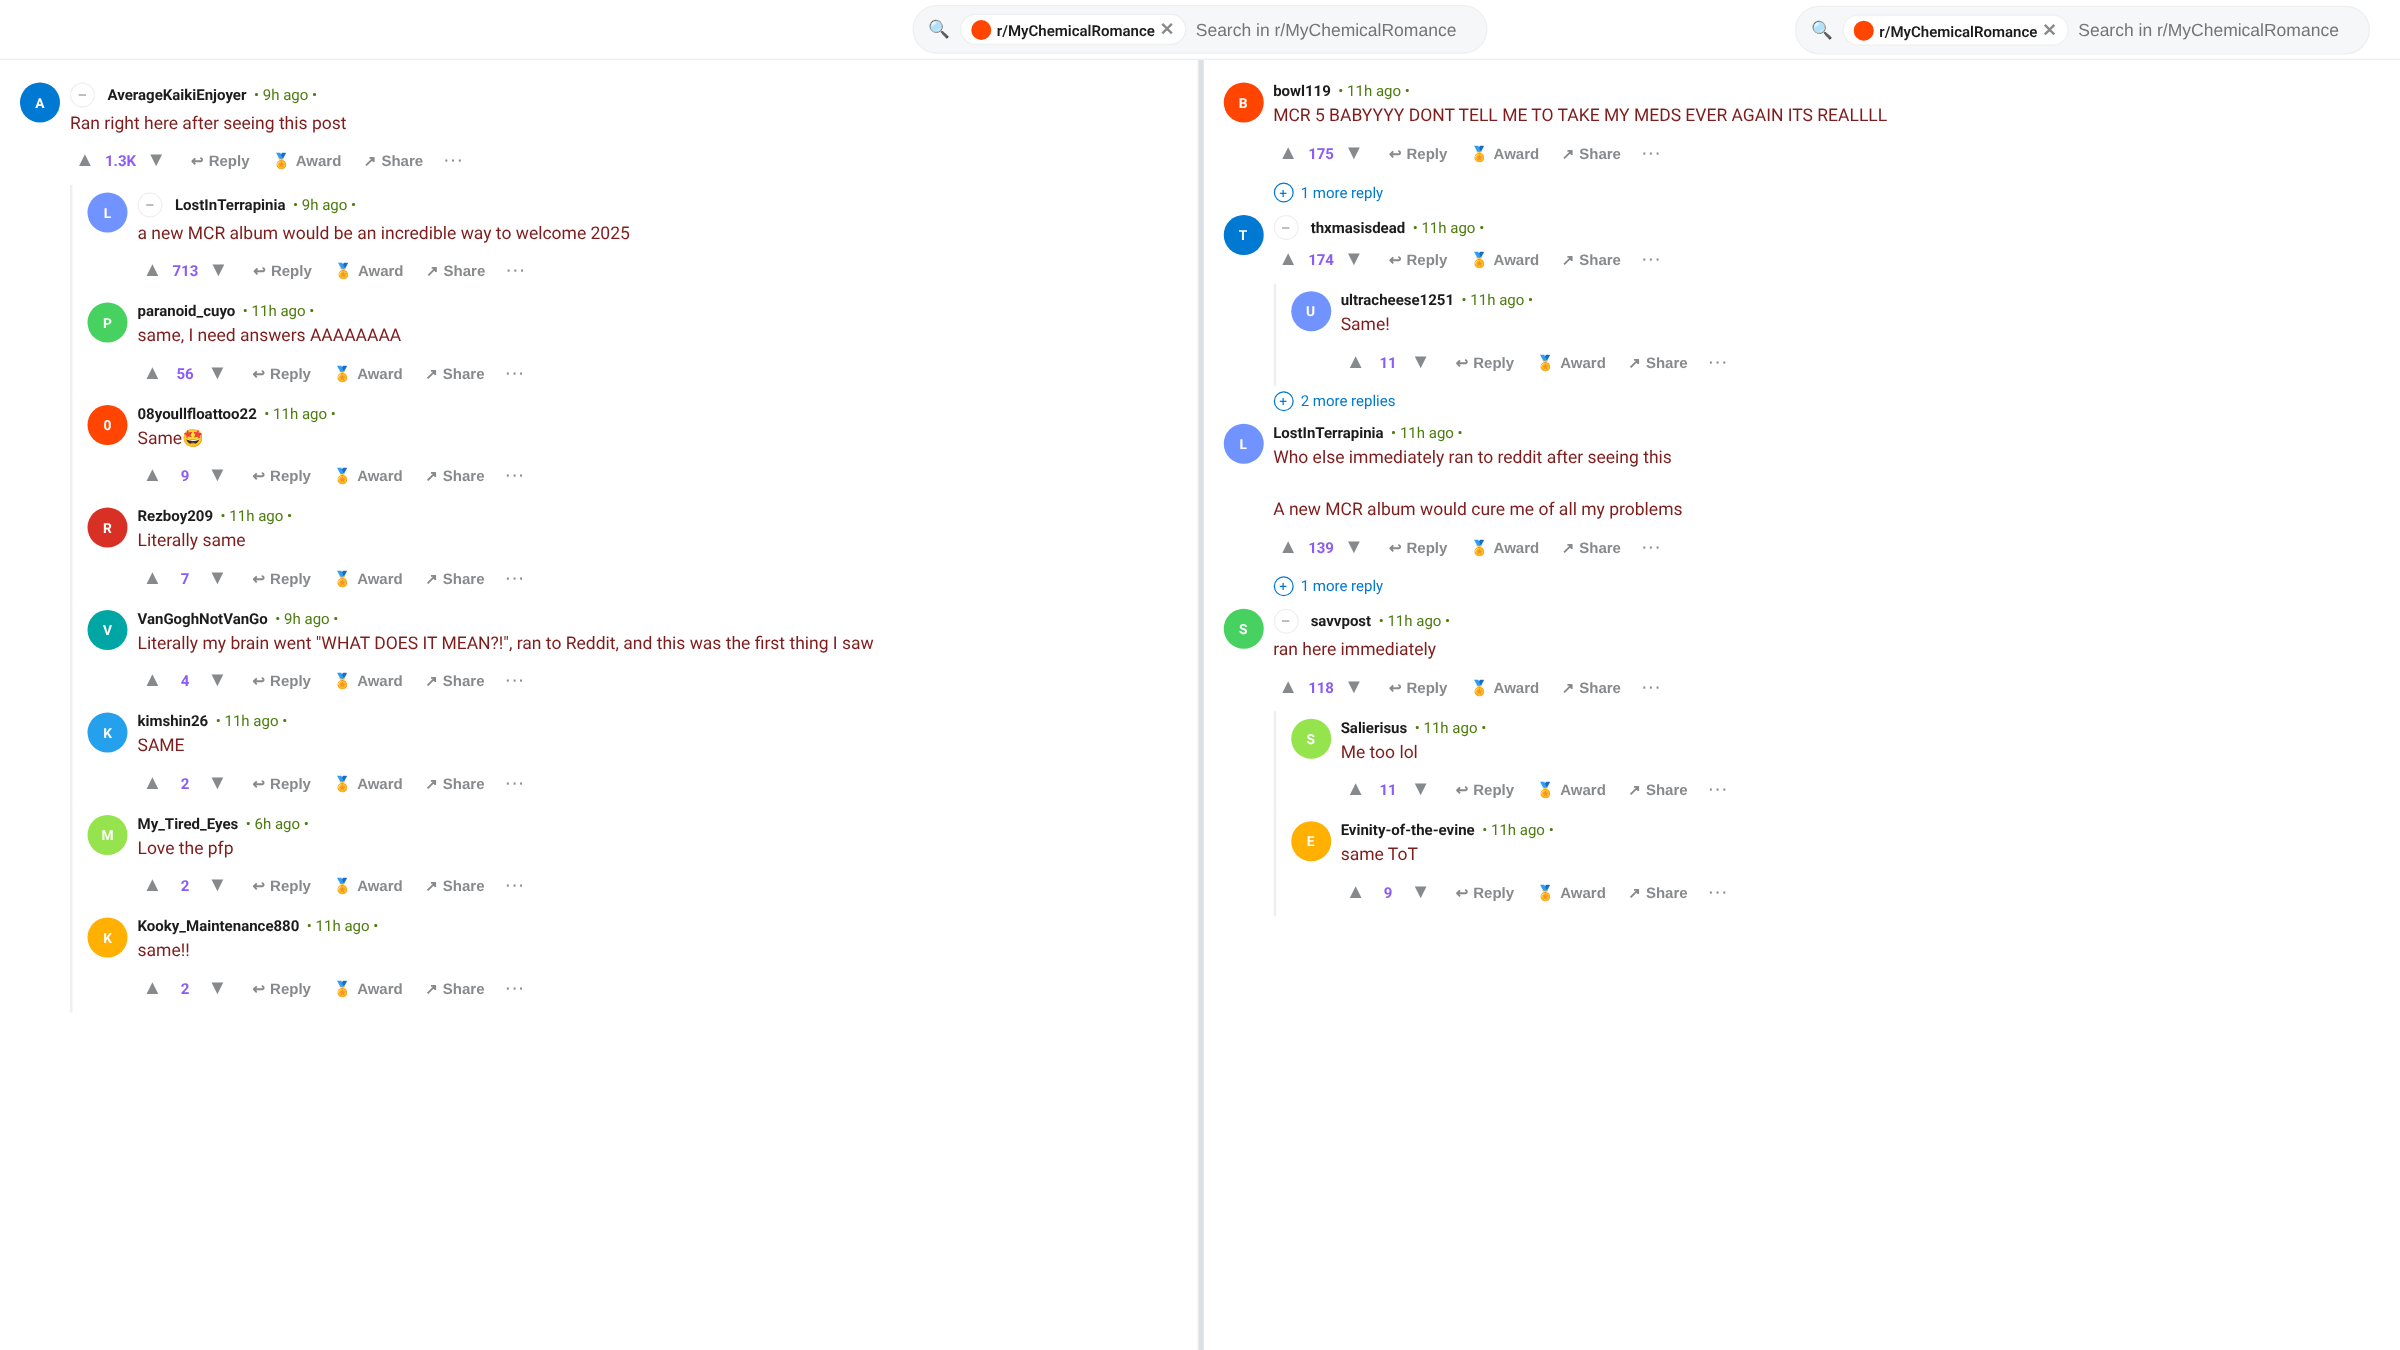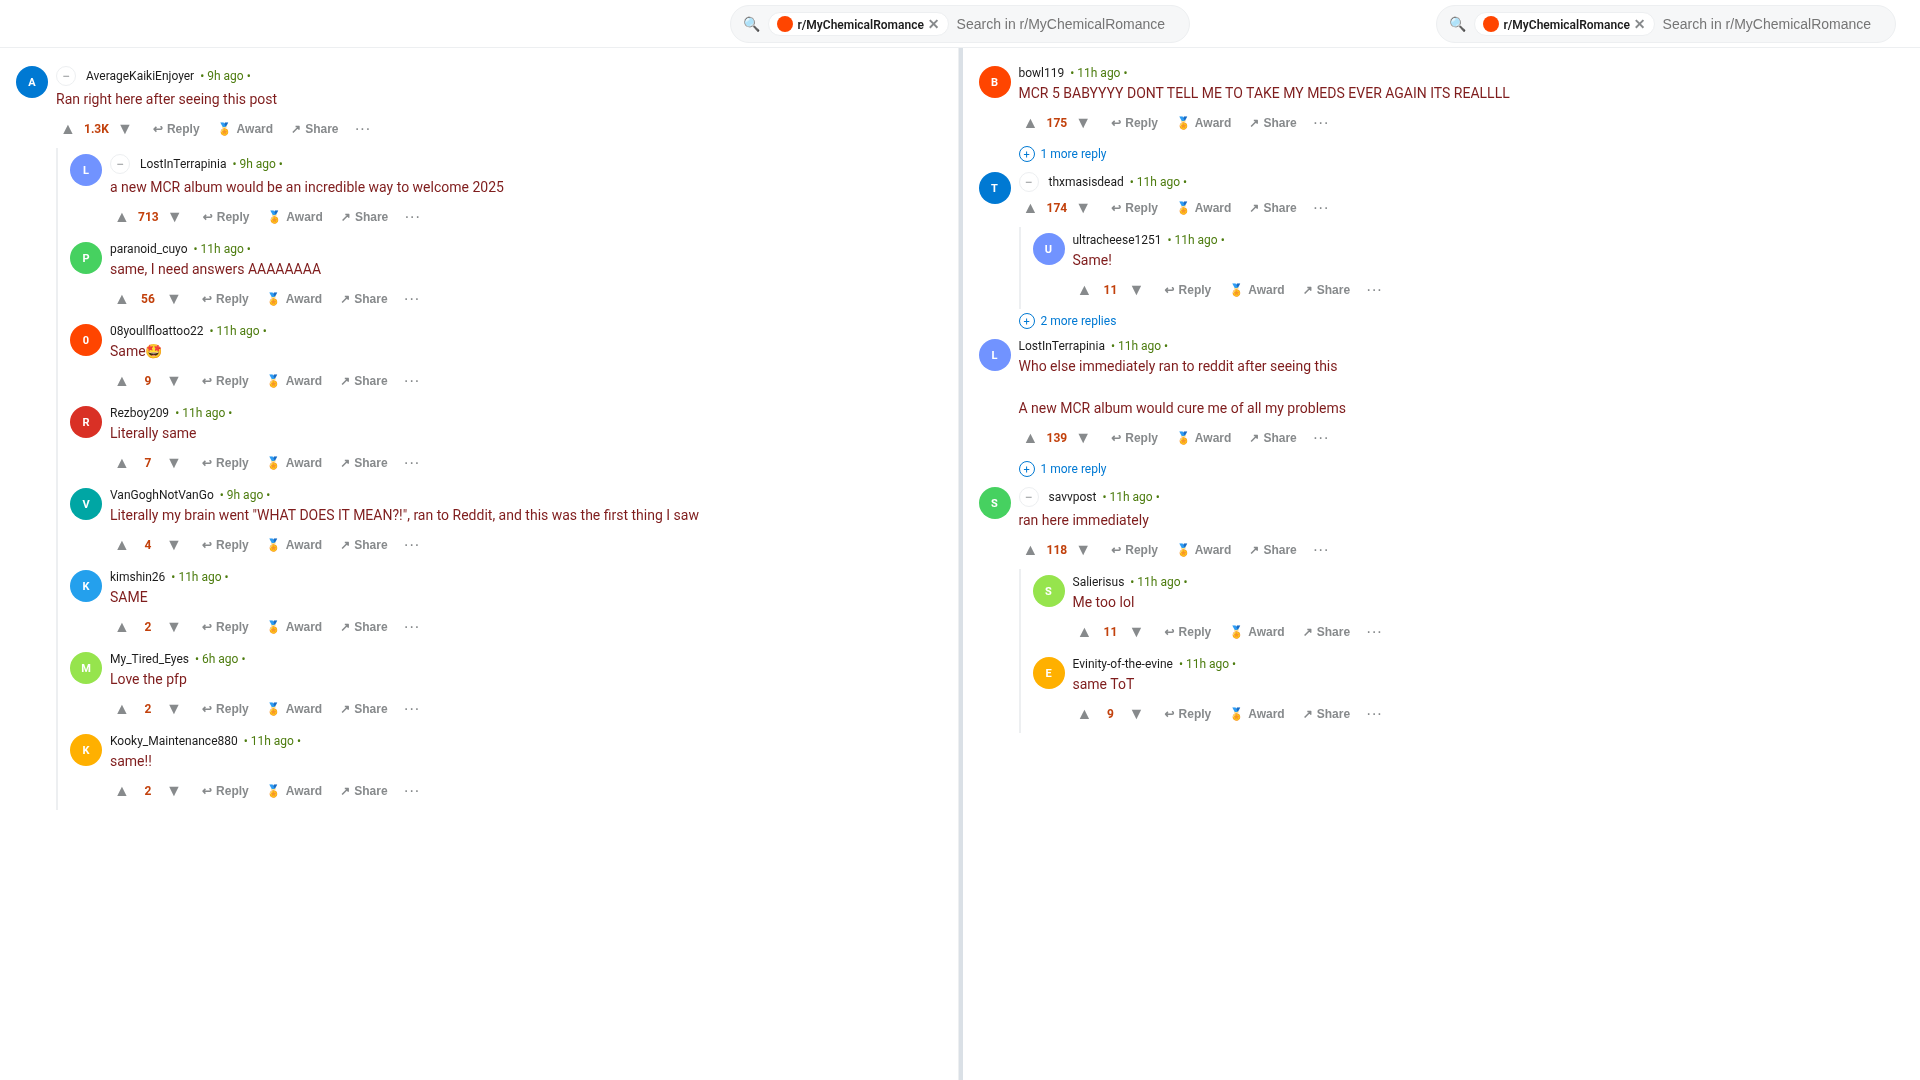--- a/index.html
+++ b/index.html
@@ -111,21 +111,21 @@
       flex: 1;
     }
     .comment-meta {
       display: flex;
       align-items: center;
       gap: 6px;
       margin-bottom: 3px;
     }
     .comment-author {
       font-size: 12px;
-      font-weight: 400;
+      font-weight: 700;
       color: #1c1c1c;
     }
     .comment-time {
       font-size: 12px;
       color: #4d7c0f;
     }
     .comment-text {
       font-size: 14px;
       color: #7f1d1d;
       line-height: 1.5;
@@ -151,21 +151,21 @@
       cursor: pointer;
       display: flex;
       align-items: center;
       justify-content: center;
       color: #878a8c;
       font-size: 16px;
     }
     .vote-count {
       font-size: 12px;
       font-weight: 700;
-      color: #c2410c;
+      color: #8b5cf6;
       min-width: 20px;
       text-align: center;
     }
     .collapse-btn {
       width: 20px;
       height: 20px;
       border-radius: 50%;
       border: 1px solid #edeff1;
       background: transparent;
       cursor: pointer;

